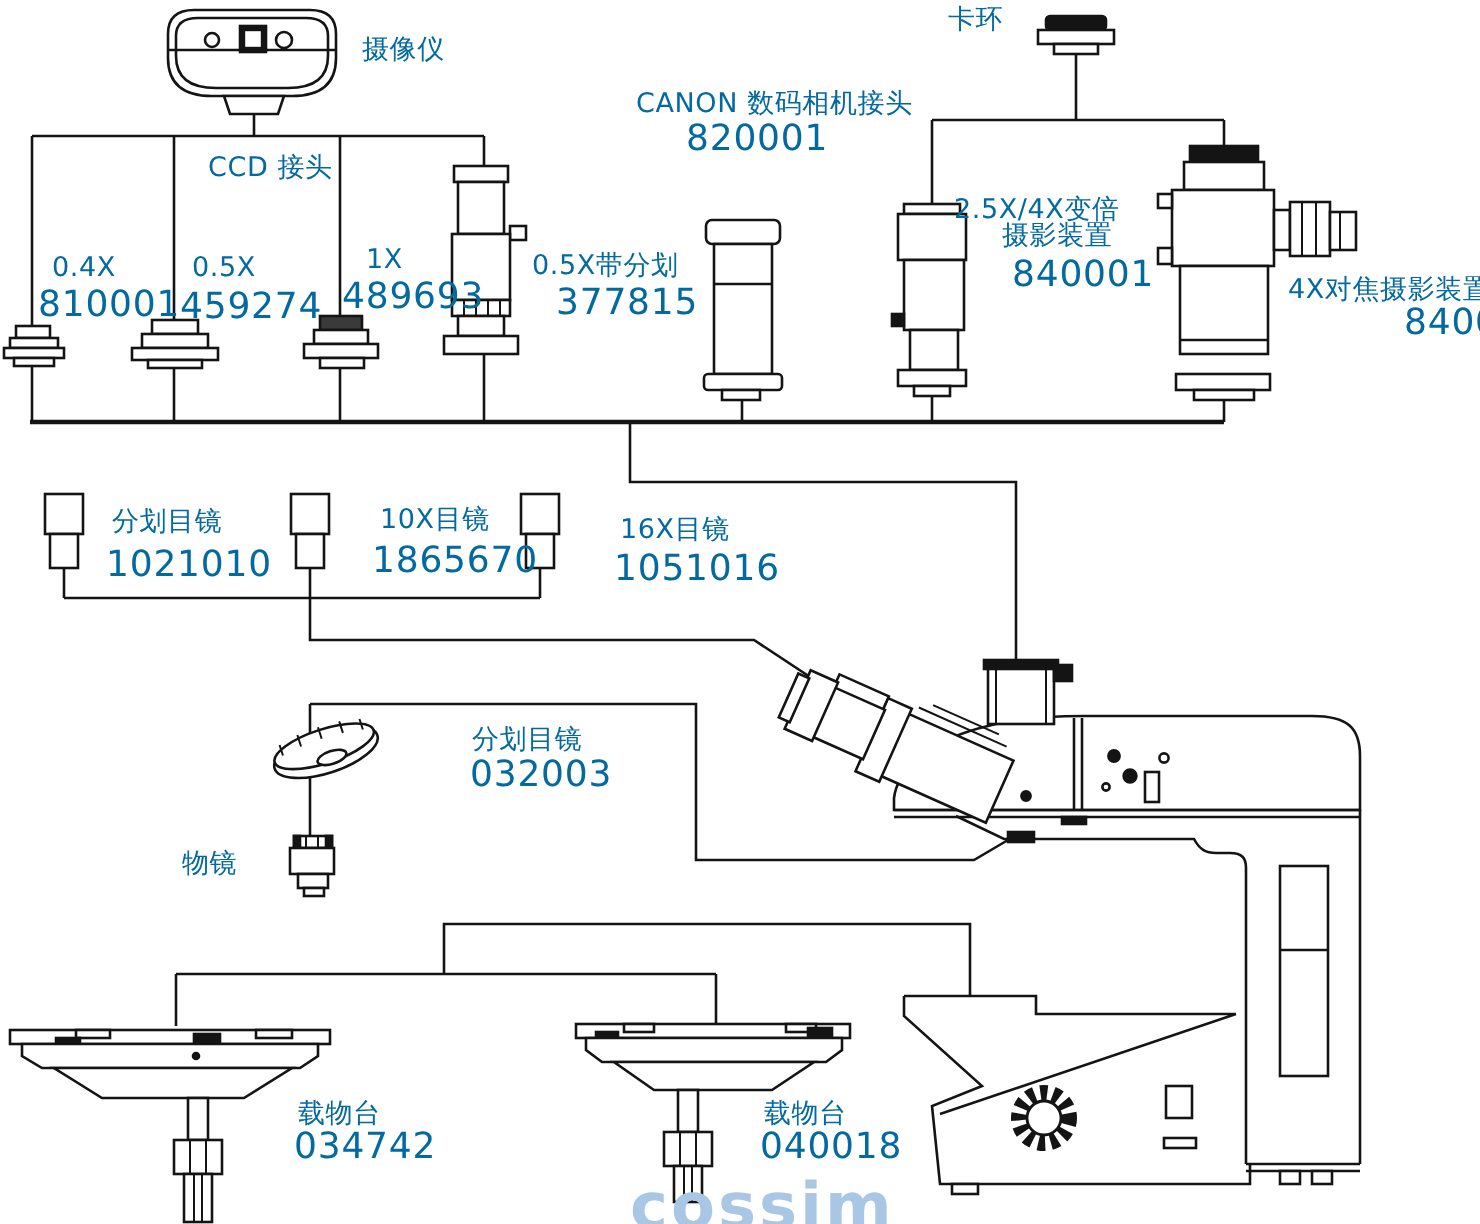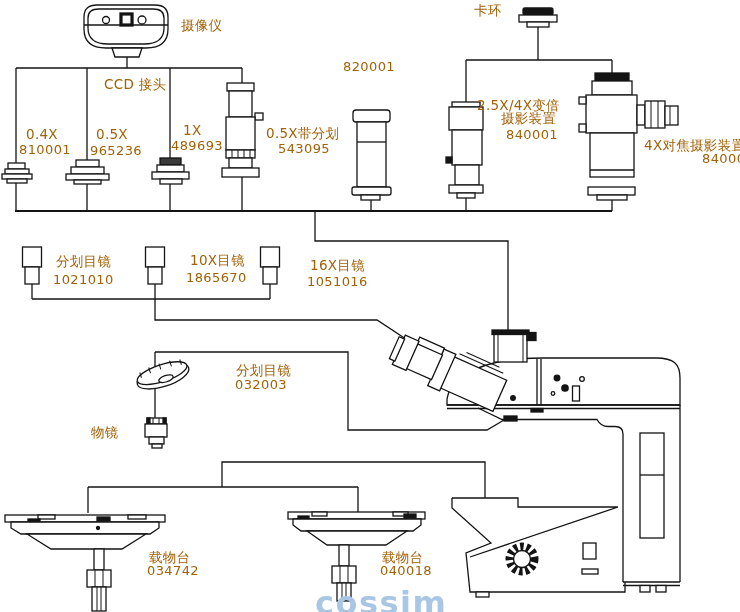--- a/index.html
+++ b/index.html
@@ -1,21 +1,21 @@
 <!DOCTYPE html>
 <html><head>
 <meta charset="utf-8">
 <style>
   html,body{margin:0;padding:0;background:#fff;}
   #canvas{position:relative;width:740px;height:612px;background:#ffffff;overflow:hidden;
           font-family:"DejaVu Sans",sans-serif;}
   #art{position:absolute;left:0;top:0;}
-  .lbl{position:absolute;font-size:13.5px;line-height:1.12;color:#a16207;
+  .lbl{position:absolute;font-size:13.5px;line-height:1.12;color:#0369a1;
        white-space:nowrap;letter-spacing:.3px;}
-  .num{font-size:13px;letter-spacing:.4px;}
+  .num{font-size:18px;letter-spacing:.4px;}
   #watermark{position:absolute;left:315px;top:584px;font-size:32px;font-weight:bold;
              color:#a9c7e5;letter-spacing:1.5px;font-family:"DejaVu Sans",sans-serif;}
 </style>
 </head>
 <body>
 
 <div id="canvas">
 
 <svg id="art" width="740" height="612" viewBox="0 0 740 612" fill="none" stroke="#141414" stroke-width="1.3">
 
@@ -229,26 +229,27 @@
     <path d="M342,583 V601 M346,583 V601" stroke-width="1"></path>
   </g>
 </svg>
 
 <div class="lbl" style="left:181px;top:18px">摄像仪</div>
 <div class="lbl" style="left:104px;top:77px">CCD 接头</div>
 
 <div class="lbl" style="left:26px;top:127px">0.4X</div>
 <div class="lbl num" style="left:19px;top:143px">810001</div>
 <div class="lbl" style="left:96px;top:127px">0.5X</div>
-<div class="lbl num" style="left:90px;top:144px">965236</div>
+<div class="lbl num" style="left:90px;top:144px">459274</div>
 <div class="lbl" style="left:183px;top:123px">1X</div>
 <div class="lbl num" style="left:171px;top:139px">489693</div>
 <div class="lbl" style="left:266px;top:126px">0.5X带分划</div>
-<div class="lbl num" style="left:278px;top:142px">543095</div>
-
+<div class="lbl num" style="left:278px;top:142px">377815</div>
+
+<div class="lbl" style="left:318px;top:45px">CANON 数码相机接头</div>
 <div class="lbl num" style="left:343px;top:60px">820001</div>
 
 <div class="lbl" style="left:474px;top:3px">卡环</div>
 
 <div class="lbl" style="left:477px;top:98px">2.5X/4X变倍</div>
 <div class="lbl" style="left:501px;top:111px">摄影装置</div>
 <div class="lbl num" style="left:506px;top:128px">840001</div>
 
 <div class="lbl" style="left:644px;top:138px">4X对焦摄影装置</div>
 <div class="lbl num" style="left:702px;top:152px">840002</div>

